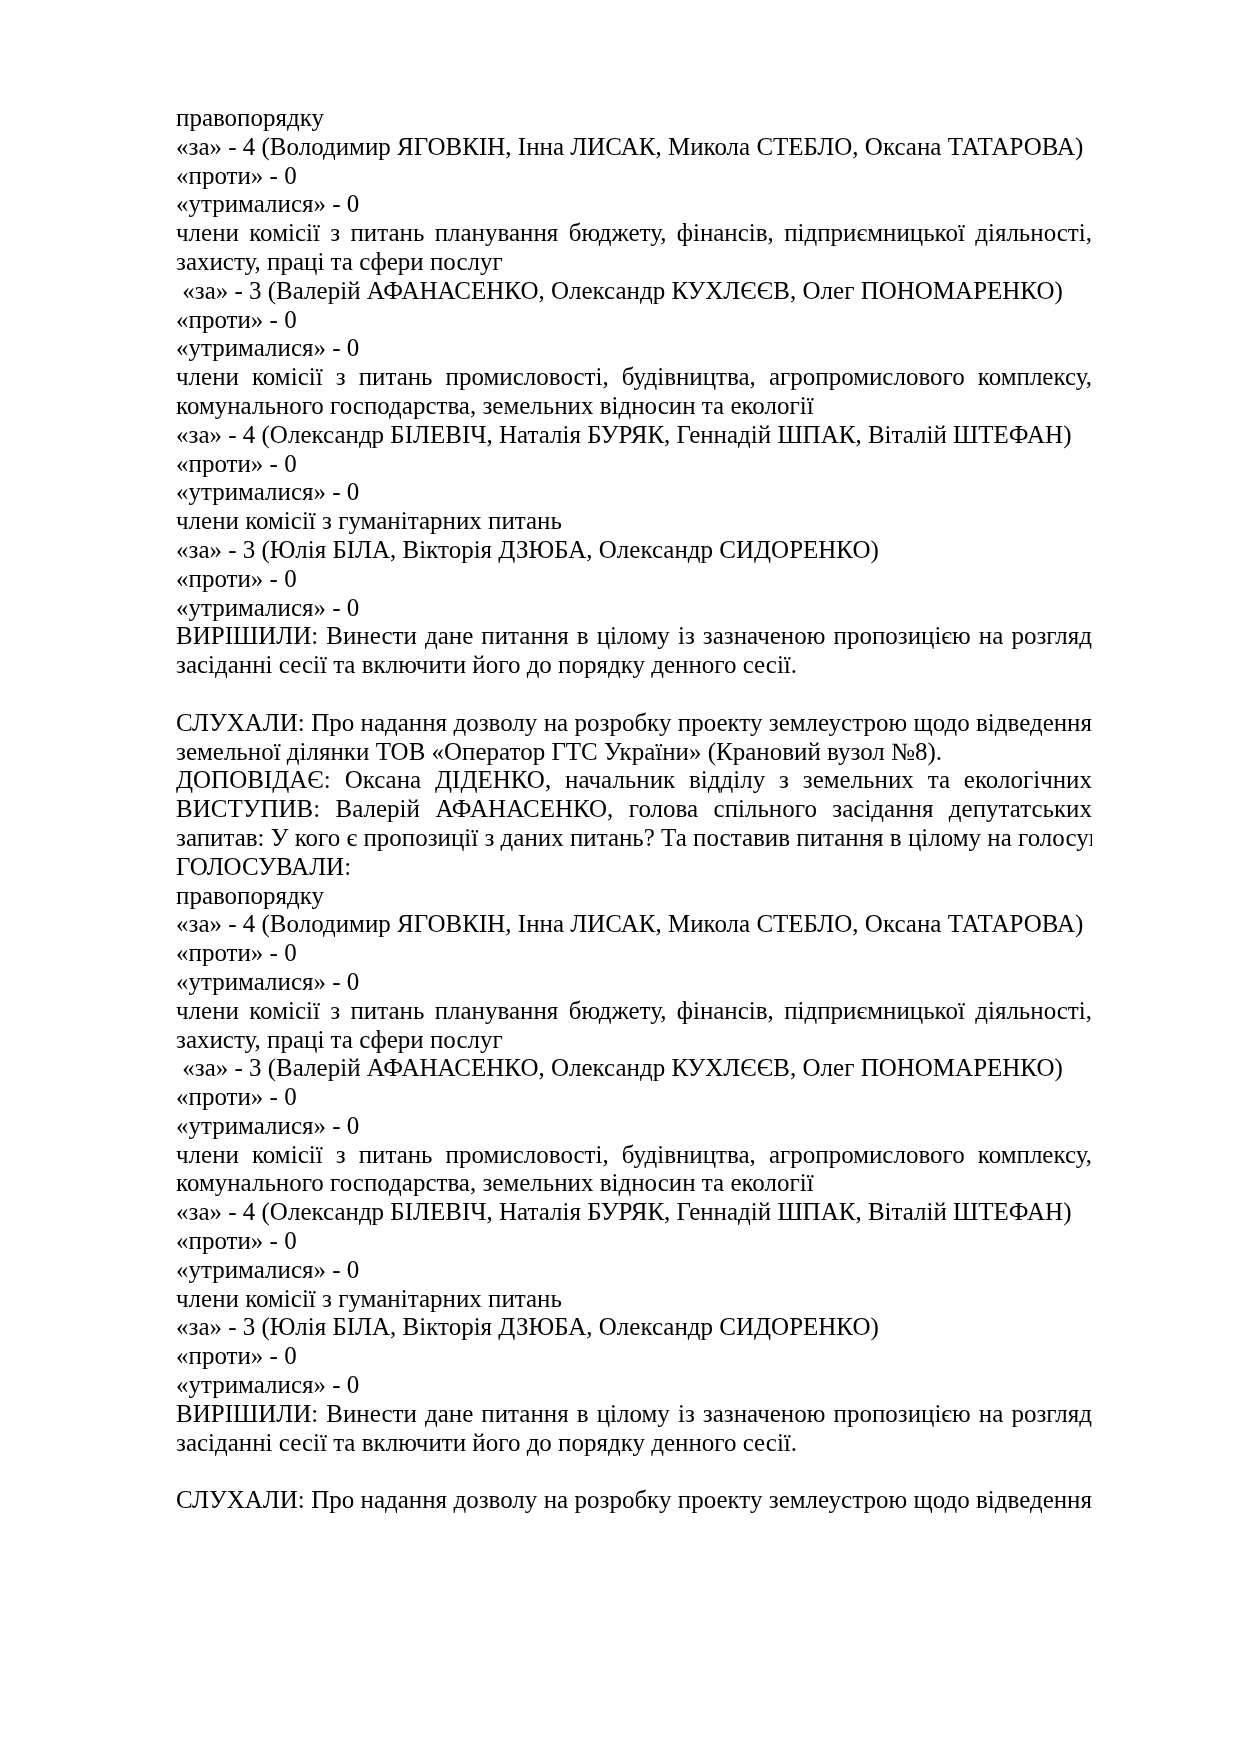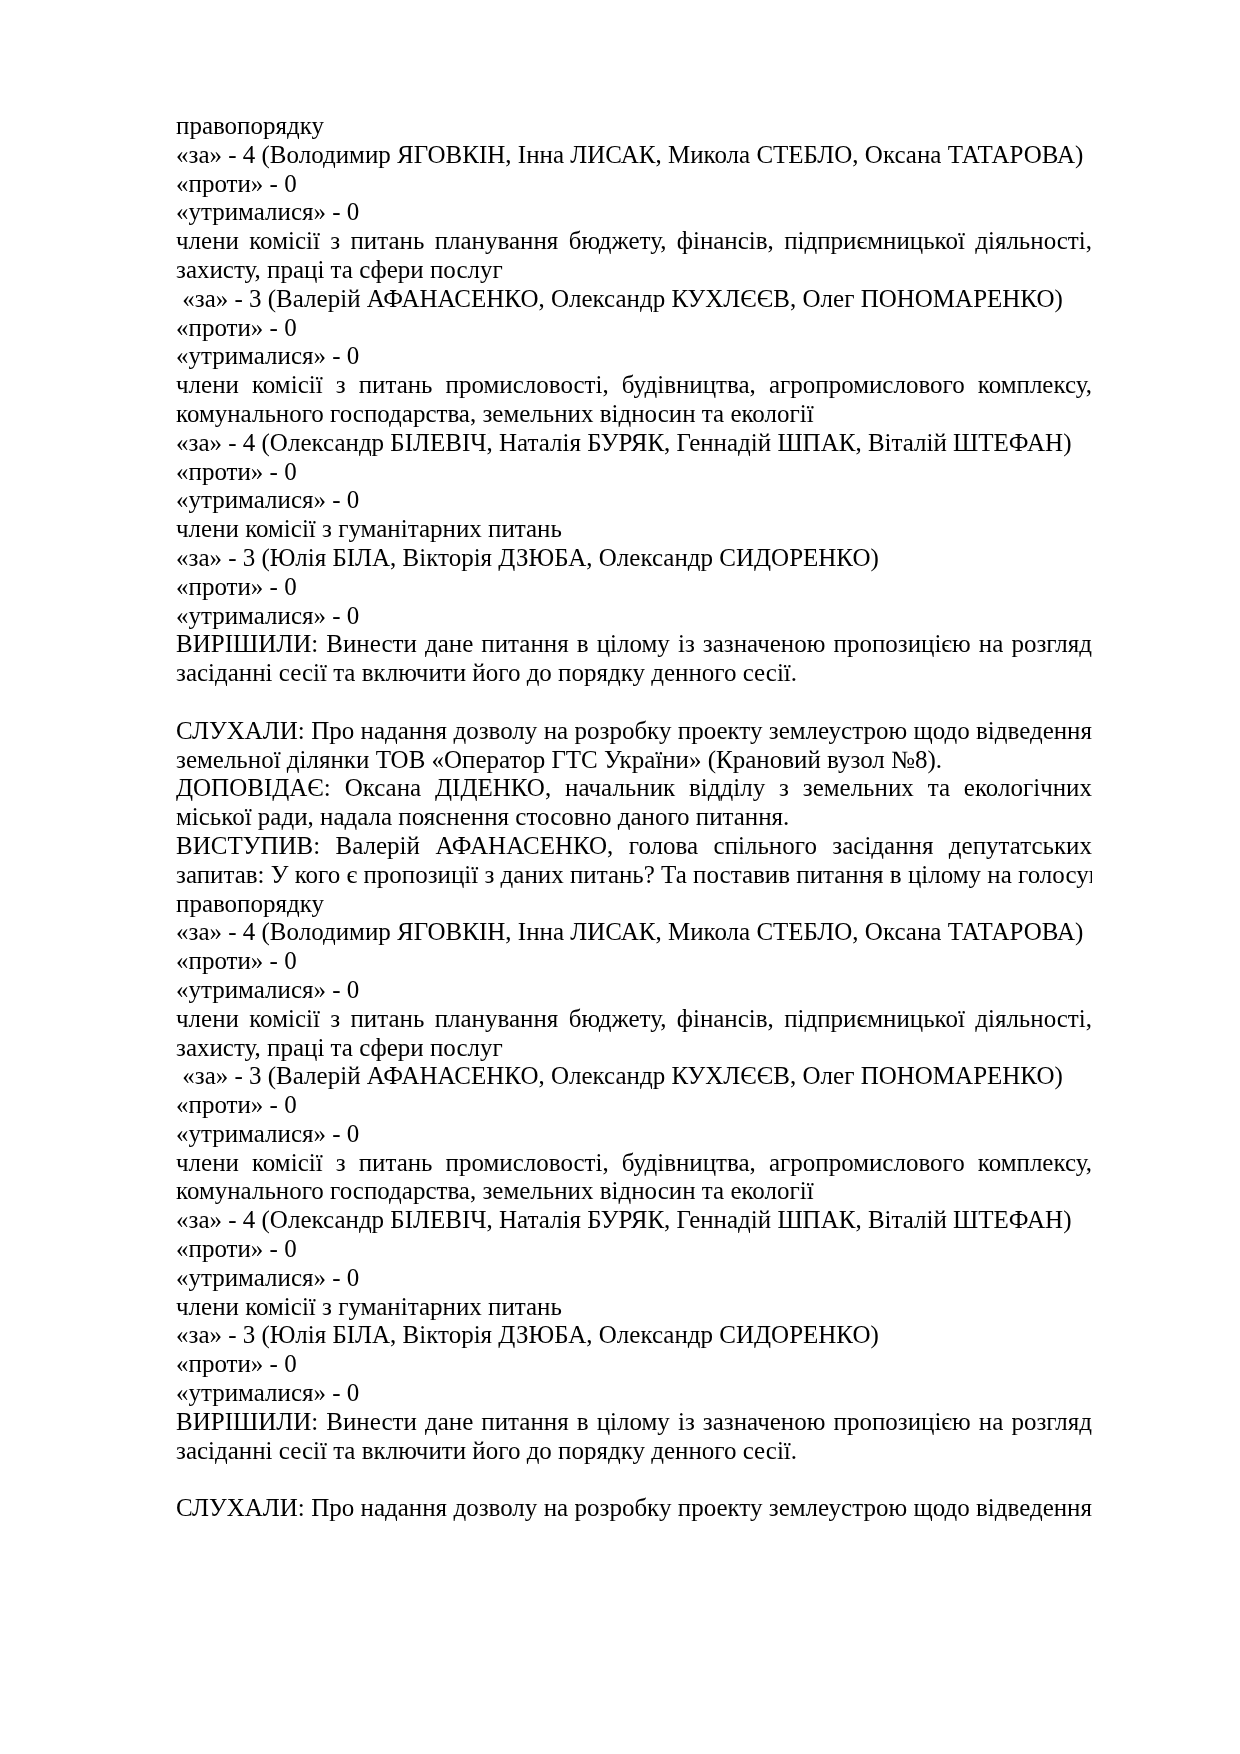--- a/index.html
+++ b/index.html
@@ -12,21 +12,21 @@
     width: 1240px;
     height: 1754px;
     background: #ffffff;
     overflow: hidden;
     font-family: "Liberation Serif", "DejaVu Serif", serif;
     color: #000000;
   }
   .doc-body {
     position: absolute;
     left: 176px;
-    top: 112px;
+    top: 104px;
     width: 916px;
     font-size: 25px;
     line-height: 28.8px;
   }
   .line {
     height: 28.8px;
     overflow: hidden;
     white-space: pre;          
     text-align: left;
   }
@@ -64,23 +64,23 @@
       <div class="line">члени комісії з гуманітарних питань</div>
       <div class="line">«за» - 3 (Юлія БІЛА, Вікторія ДЗЮБА, Олександр СИДОРЕНКО)</div>
       <div class="line">«проти» - 0</div>
       <div class="line">«утрималися» - 0</div>
       <div class="line j">ВИРІШИЛИ: Винести дане питання в цілому із зазначеною пропозицією на розгляд на</div>
       <div class="line">засіданні сесії та включити його до порядку денного сесії.</div>
       <div class="line"></div>
       <div class="line j">СЛУХАЛИ: Про надання дозволу на розробку проекту землеустрою щодо відведення</div>
       <div class="line">земельної ділянки ТОВ «Оператор ГТС України» (Крановий вузол №8).</div>
       <div class="line j">ДОПОВІДАЄ: Оксана ДІДЕНКО, начальник відділу з земельних та екологічних питань</div>
-      <div class="line">міської ради, надала пояснення стосовно даного питання.</div>
       <div class="line j">ВИСТУПИВ: Валерій АФАНАСЕНКО, голова спільного засідання депутатських комісій, який</div>
       <div class="line">запитав: У кого є пропозиції з даних питань? Та поставив питання в цілому на голосування.</div>
+      <div class="line">ГОЛОСУВАЛИ:</div>
       <div class="line">правопорядку</div>
       <div class="line">«за» - 4 (Володимир ЯГОВКІН, Інна ЛИСАК, Микола СТЕБЛО, Оксана ТАТАРОВА)</div>
       <div class="line">«проти» - 0</div>
       <div class="line">«утрималися» - 0</div>
       <div class="line j">члени комісії з питань планування бюджету, фінансів, підприємницької діяльності, соціального</div>
       <div class="line">захисту, праці та сфери послуг</div>
       <div class="line"> «за» - 3 (Валерій АФАНАСЕНКО, Олександр КУХЛЄЄВ, Олег ПОНОМАРЕНКО)</div>
       <div class="line">«проти» - 0</div>
       <div class="line">«утрималися» - 0</div>
       <div class="line j">члени комісії з питань промисловості, будівництва, агропромислового комплексу, житлово –</div>

